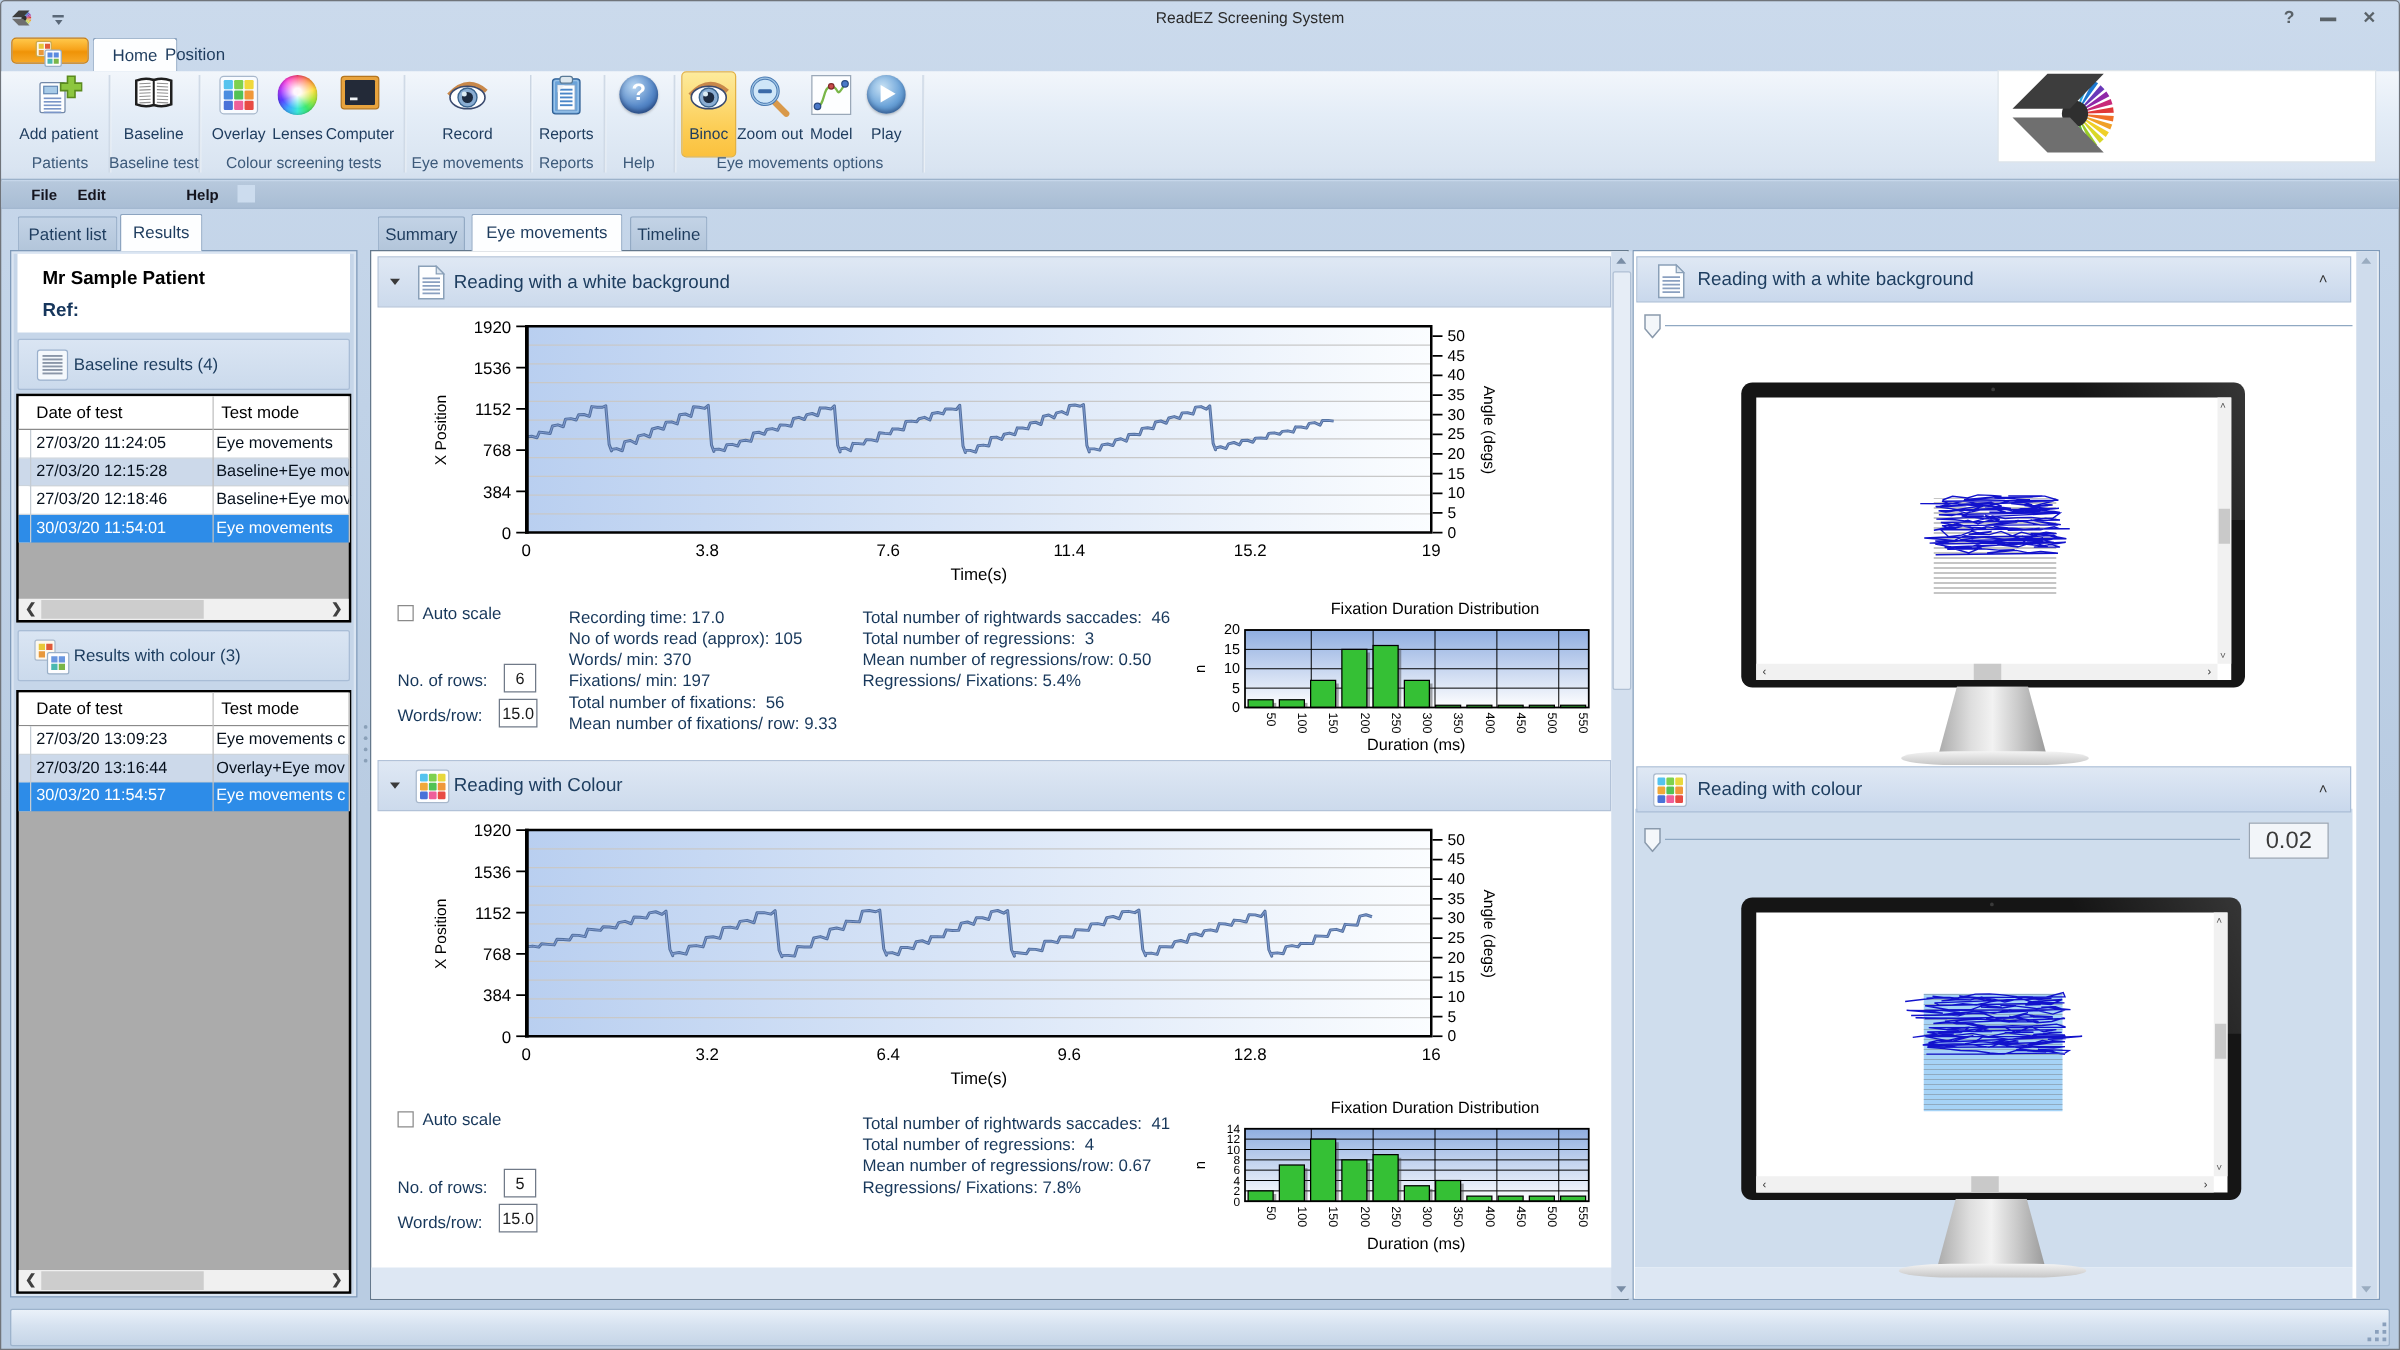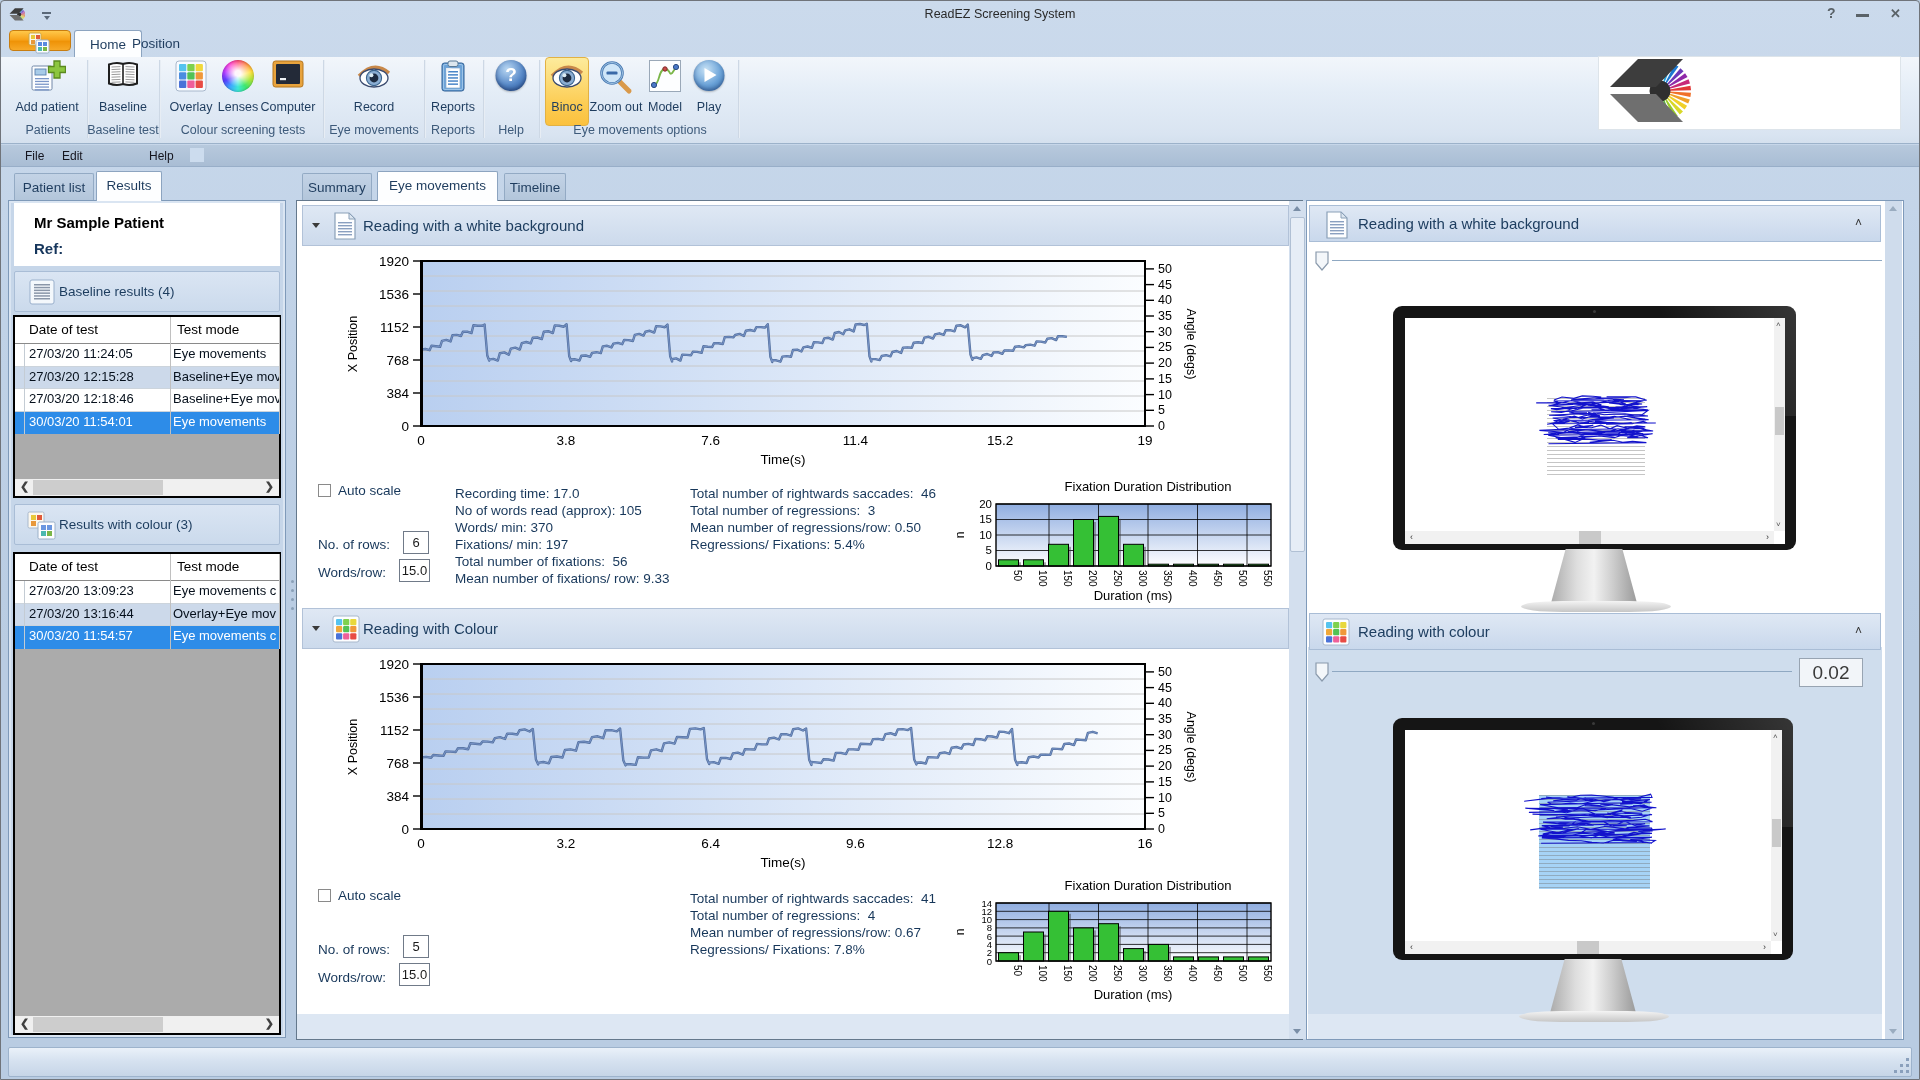--- a/index.html
+++ b/index.html
@@ -18,21 +18,21 @@
 .rsep{position:absolute;top:3px;height:78px;width:2px;
  background:linear-gradient(90deg,#c0cddd,#f4f8fc);}
 .rlabel{position:absolute;top:43px;font-size:12.5px;color:#1e3c5e;text-align:center;white-space:nowrap;transform:translateX(-50%);}
 .rgroup{position:absolute;top:66px;font-size:12.5px;color:#3d5a7a;text-align:center;white-space:nowrap;transform:translateX(-50%);}
 .ricon{position:absolute;top:2px;transform:translateX(-50%);}
 #binocbox{position:absolute;left:544px;top:0;width:44px;height:69px;border-radius:4px;
  background:linear-gradient(#fdeb9c,#fccc52 70%,#fbc13e);border:1px solid #e2b143;}
 #logobox{position:absolute;left:1598px;top:0;width:301px;height:72px;background:#fff;box-shadow:0 0 0 1px #dde4ea;}
 #menubar{position:absolute;top:145px;left:1px;width:1918px;height:22px;
  background:linear-gradient(#b7c9dd,#a9bdd4);border-bottom:1px solid #98aec8;}
-.mitem{position:absolute;top:4px;font-size:12px;font-weight:normal;color:#14141e;}
+.mitem{position:absolute;top:4px;font-size:12px;font-weight:bold;color:#14141e;}
 .paneltab{position:absolute;height:28px;font-size:13.5px;color:#1e3c5e;text-align:center;line-height:28px;
  background:linear-gradient(#c3d3e6,#b2c5da);border:1px solid #93aac4;border-bottom:none;border-radius:2px 2px 0 0;}
 .paneltab.act{background:#fdfeff;border-color:#8ca4c0;z-index:3;}
 #leftpanel{position:absolute;left:8px;top:200px;width:278px;height:838px;background:#c6d6e9;
  border:1px solid #7f9ab9;box-shadow:inset 0 0 0 2px #dae5f2;}
 .lhead{position:absolute;left:5px;width:266px;height:41px;background:linear-gradient(#dae5f3,#cbdaec);
  border:1px solid #a9bdd6;border-radius:2px;}
 .lhead .t{position:absolute;left:44px;top:12px;font-size:13.5px;color:#1c3c5e;}
 .ltable{position:absolute;left:4px;width:268px;background:#ababab;border:2px solid #000;}
 .lt-h{position:absolute;left:0;top:0;width:100%;height:27px;background:#fff;border-bottom:1px solid #8a8a8a;}

